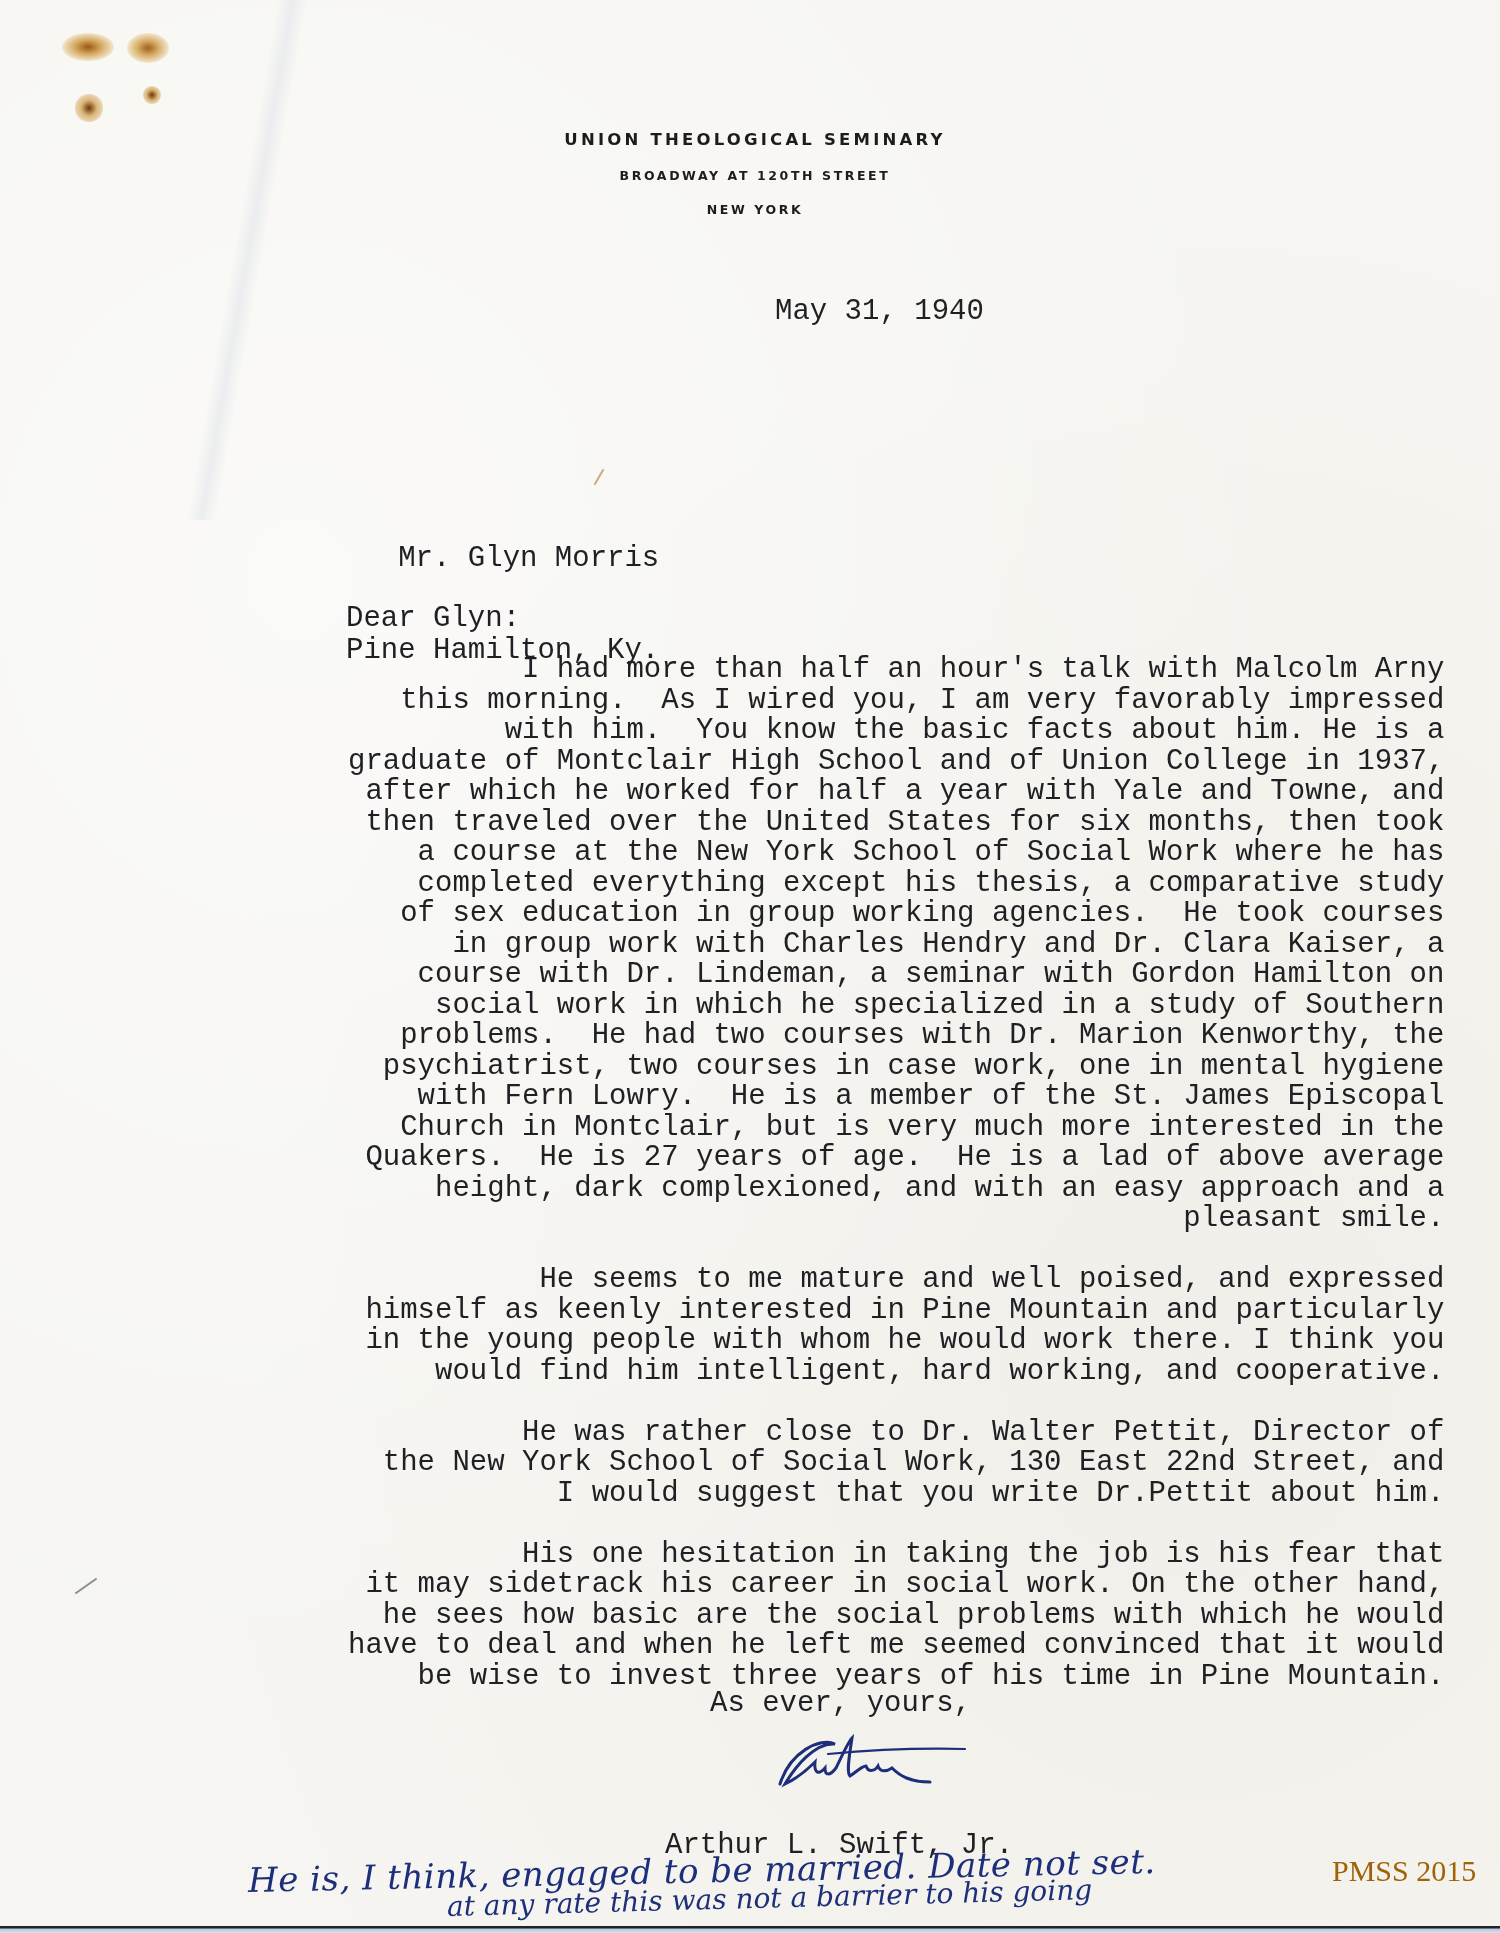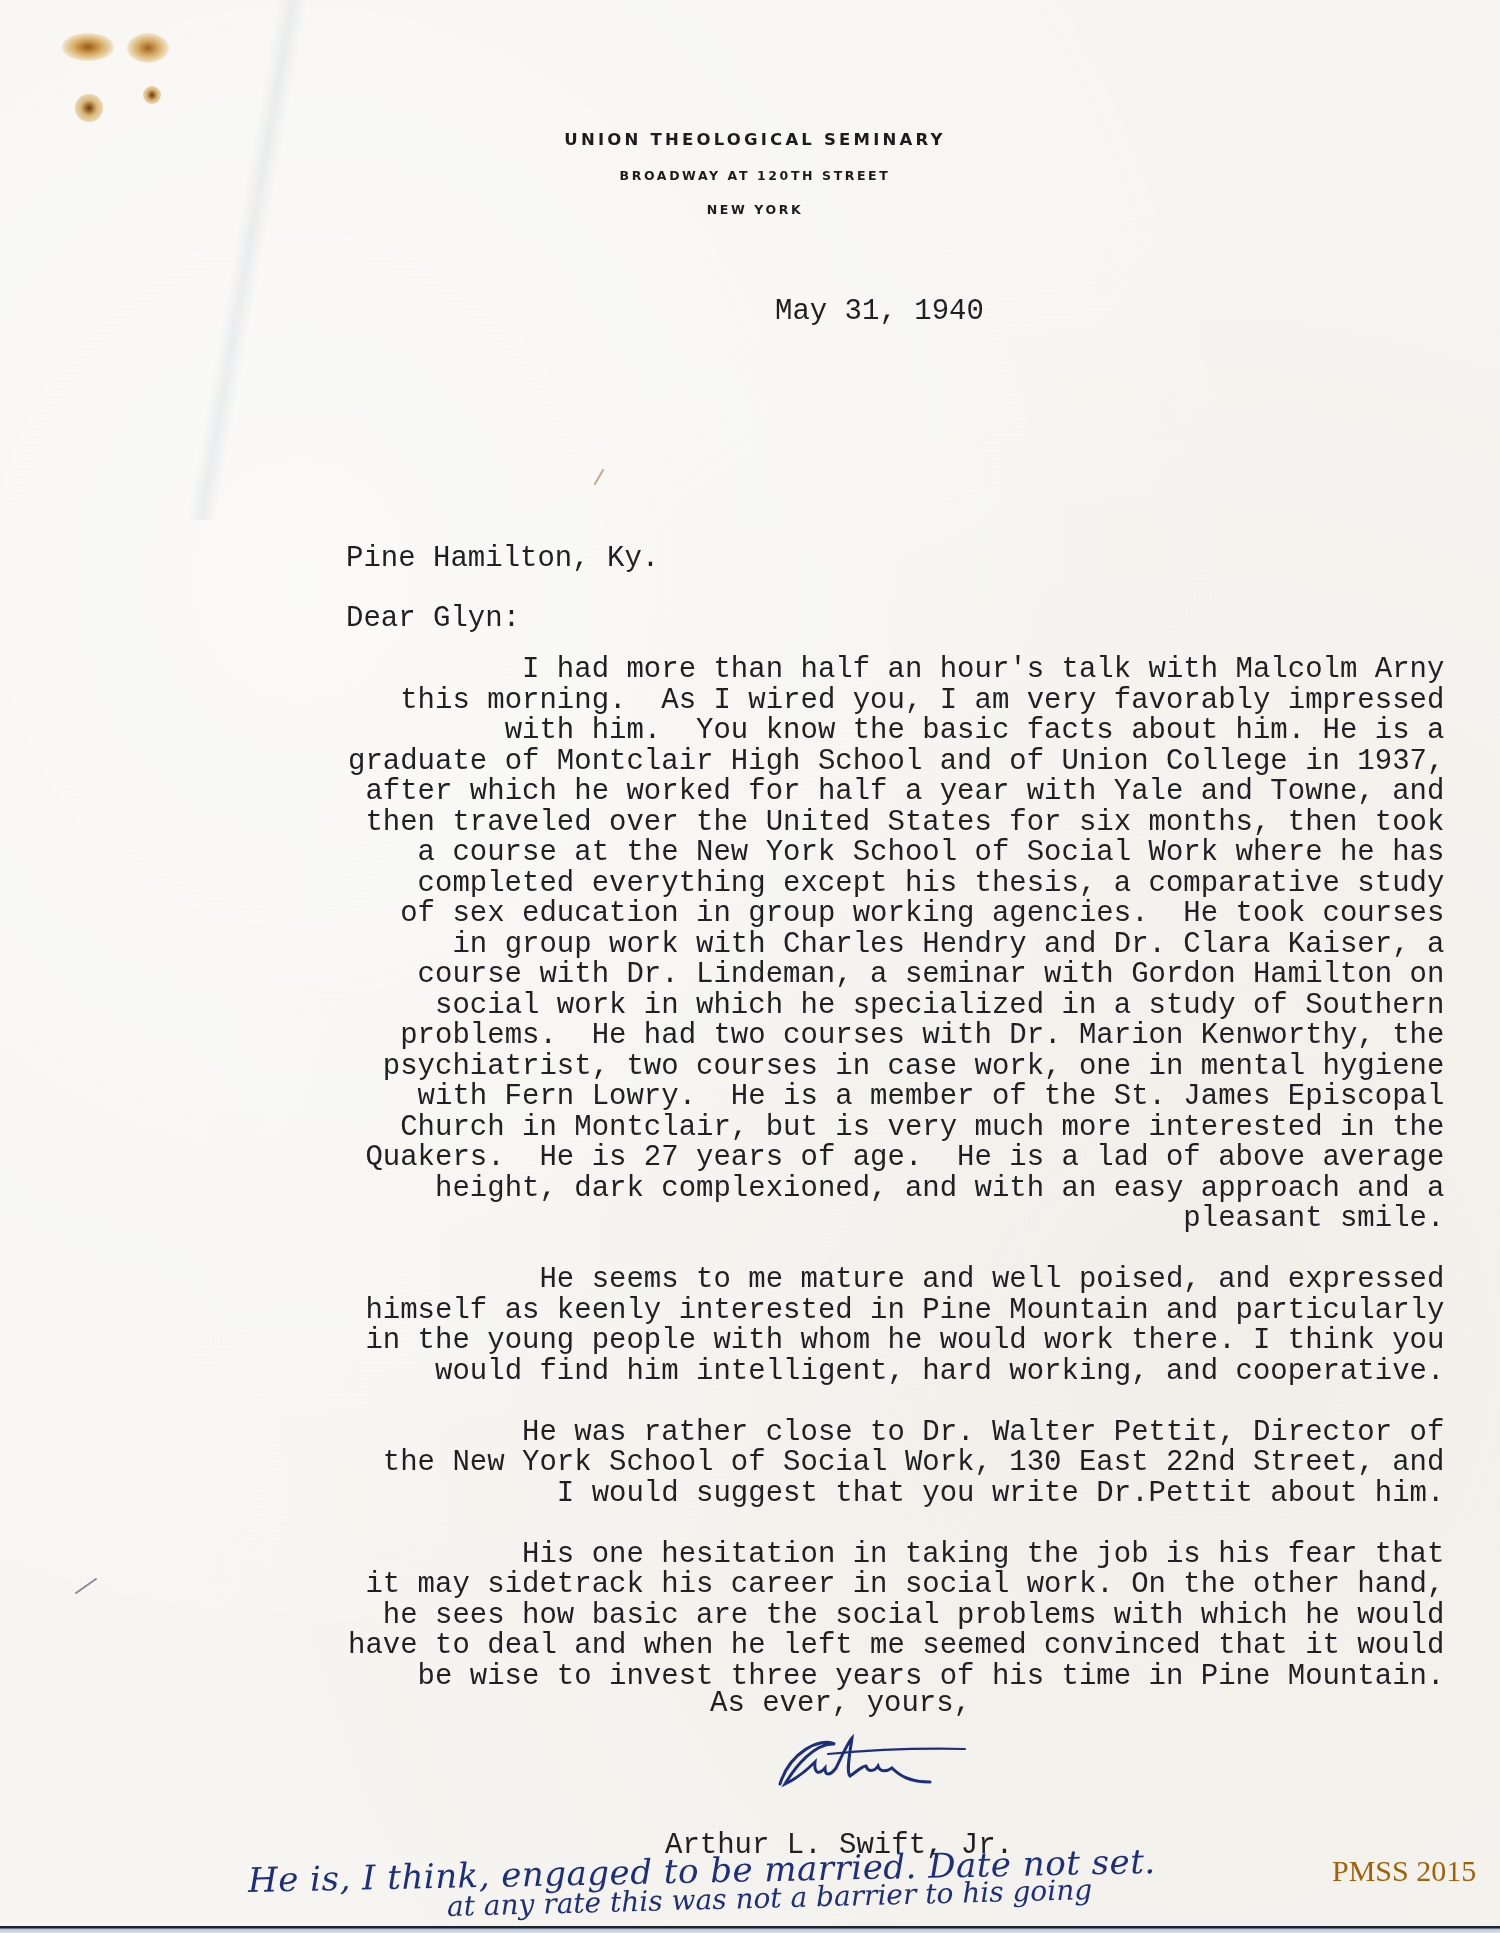--- a/index.html
+++ b/index.html
@@ -72,20 +72,21 @@
   <div class="letterhead lh-name">UNION THEOLOGICAL SEMINARY</div>
   <div class="letterhead lh-street">BROADWAY AT 120TH STREET</div>
   <div class="letterhead lh-city">NEW YORK</div>
 </div>
 
 <div class="tw date">May 31, 1940</div>
 
 <div class="tick-mark"></div>
 
 <div class="tw address">
+  <div>Mr. Glyn Morris</div>
   <div>Pine Hamilton, Ky.</div>
 </div>
 
 <div class="tw salutation">Dear Glyn:</div>
 
 <div class="tw body-text" id="letter-body"><div class="para"><span class="line">        I had more than half an hour's talk with Malcolm Arny</span><span class="line">this morning.  As I wired you, I am very favorably impressed</span><span class="line">with him.  You know the basic facts about him. He is a</span><span class="line">graduate of Montclair High School and of Union College in 1937,</span><span class="line">after which he worked for half a year with Yale and Towne, and</span><span class="line">then traveled over the United States for six months, then took</span><span class="line">a course at the New York School of Social Work where he has</span><span class="line">completed everything except his thesis, a comparative study</span><span class="line">of sex education in group working agencies.  He took courses</span><span class="line">in group work with Charles Hendry and Dr. Clara Kaiser, a</span><span class="line">course with Dr. Lindeman, a seminar with Gordon Hamilton on</span><span class="line">social work in which he specialized in a study of Southern</span><span class="line">problems.  He had two courses with Dr. Marion Kenworthy, the</span><span class="line">psychiatrist, two courses in case work, one in mental hygiene</span><span class="line">with Fern Lowry.  He is a member of the St. James Episcopal</span><span class="line">Church in Montclair, but is very much more interested in the</span><span class="line">Quakers.  He is 27 years of age.  He is a lad of above average</span><span class="line">height, dark complexioned, and with an easy approach and a</span><span class="line">pleasant smile.</span></div><div class="para"><span class="line">        He seems to me mature and well poised, and expressed</span><span class="line">himself as keenly interested in Pine Mountain and particularly</span><span class="line">in the young people with whom he would work there. I think you</span><span class="line">would find him intelligent, hard working, and cooperative.</span></div><div class="para"><span class="line">        He was rather close to Dr. Walter Pettit, Director of</span><span class="line">the New York School of Social Work, 130 East 22nd Street, and</span><span class="line">I would suggest that you write Dr.Pettit about him.</span></div><div class="para"><span class="line">        His one hesitation in taking the job is his fear that</span><span class="line">it may sidetrack his career in social work. On the other hand,</span><span class="line">he sees how basic are the social problems with which he would</span><span class="line">have to deal and when he left me seemed convinced that it would</span><span class="line">be wise to invest three years of his time in Pine Mountain.</span></div></div>
 
 <div class="tw closing">As ever, yours,</div>
 
 <svg class="signature" viewBox="0 0 220 70">

